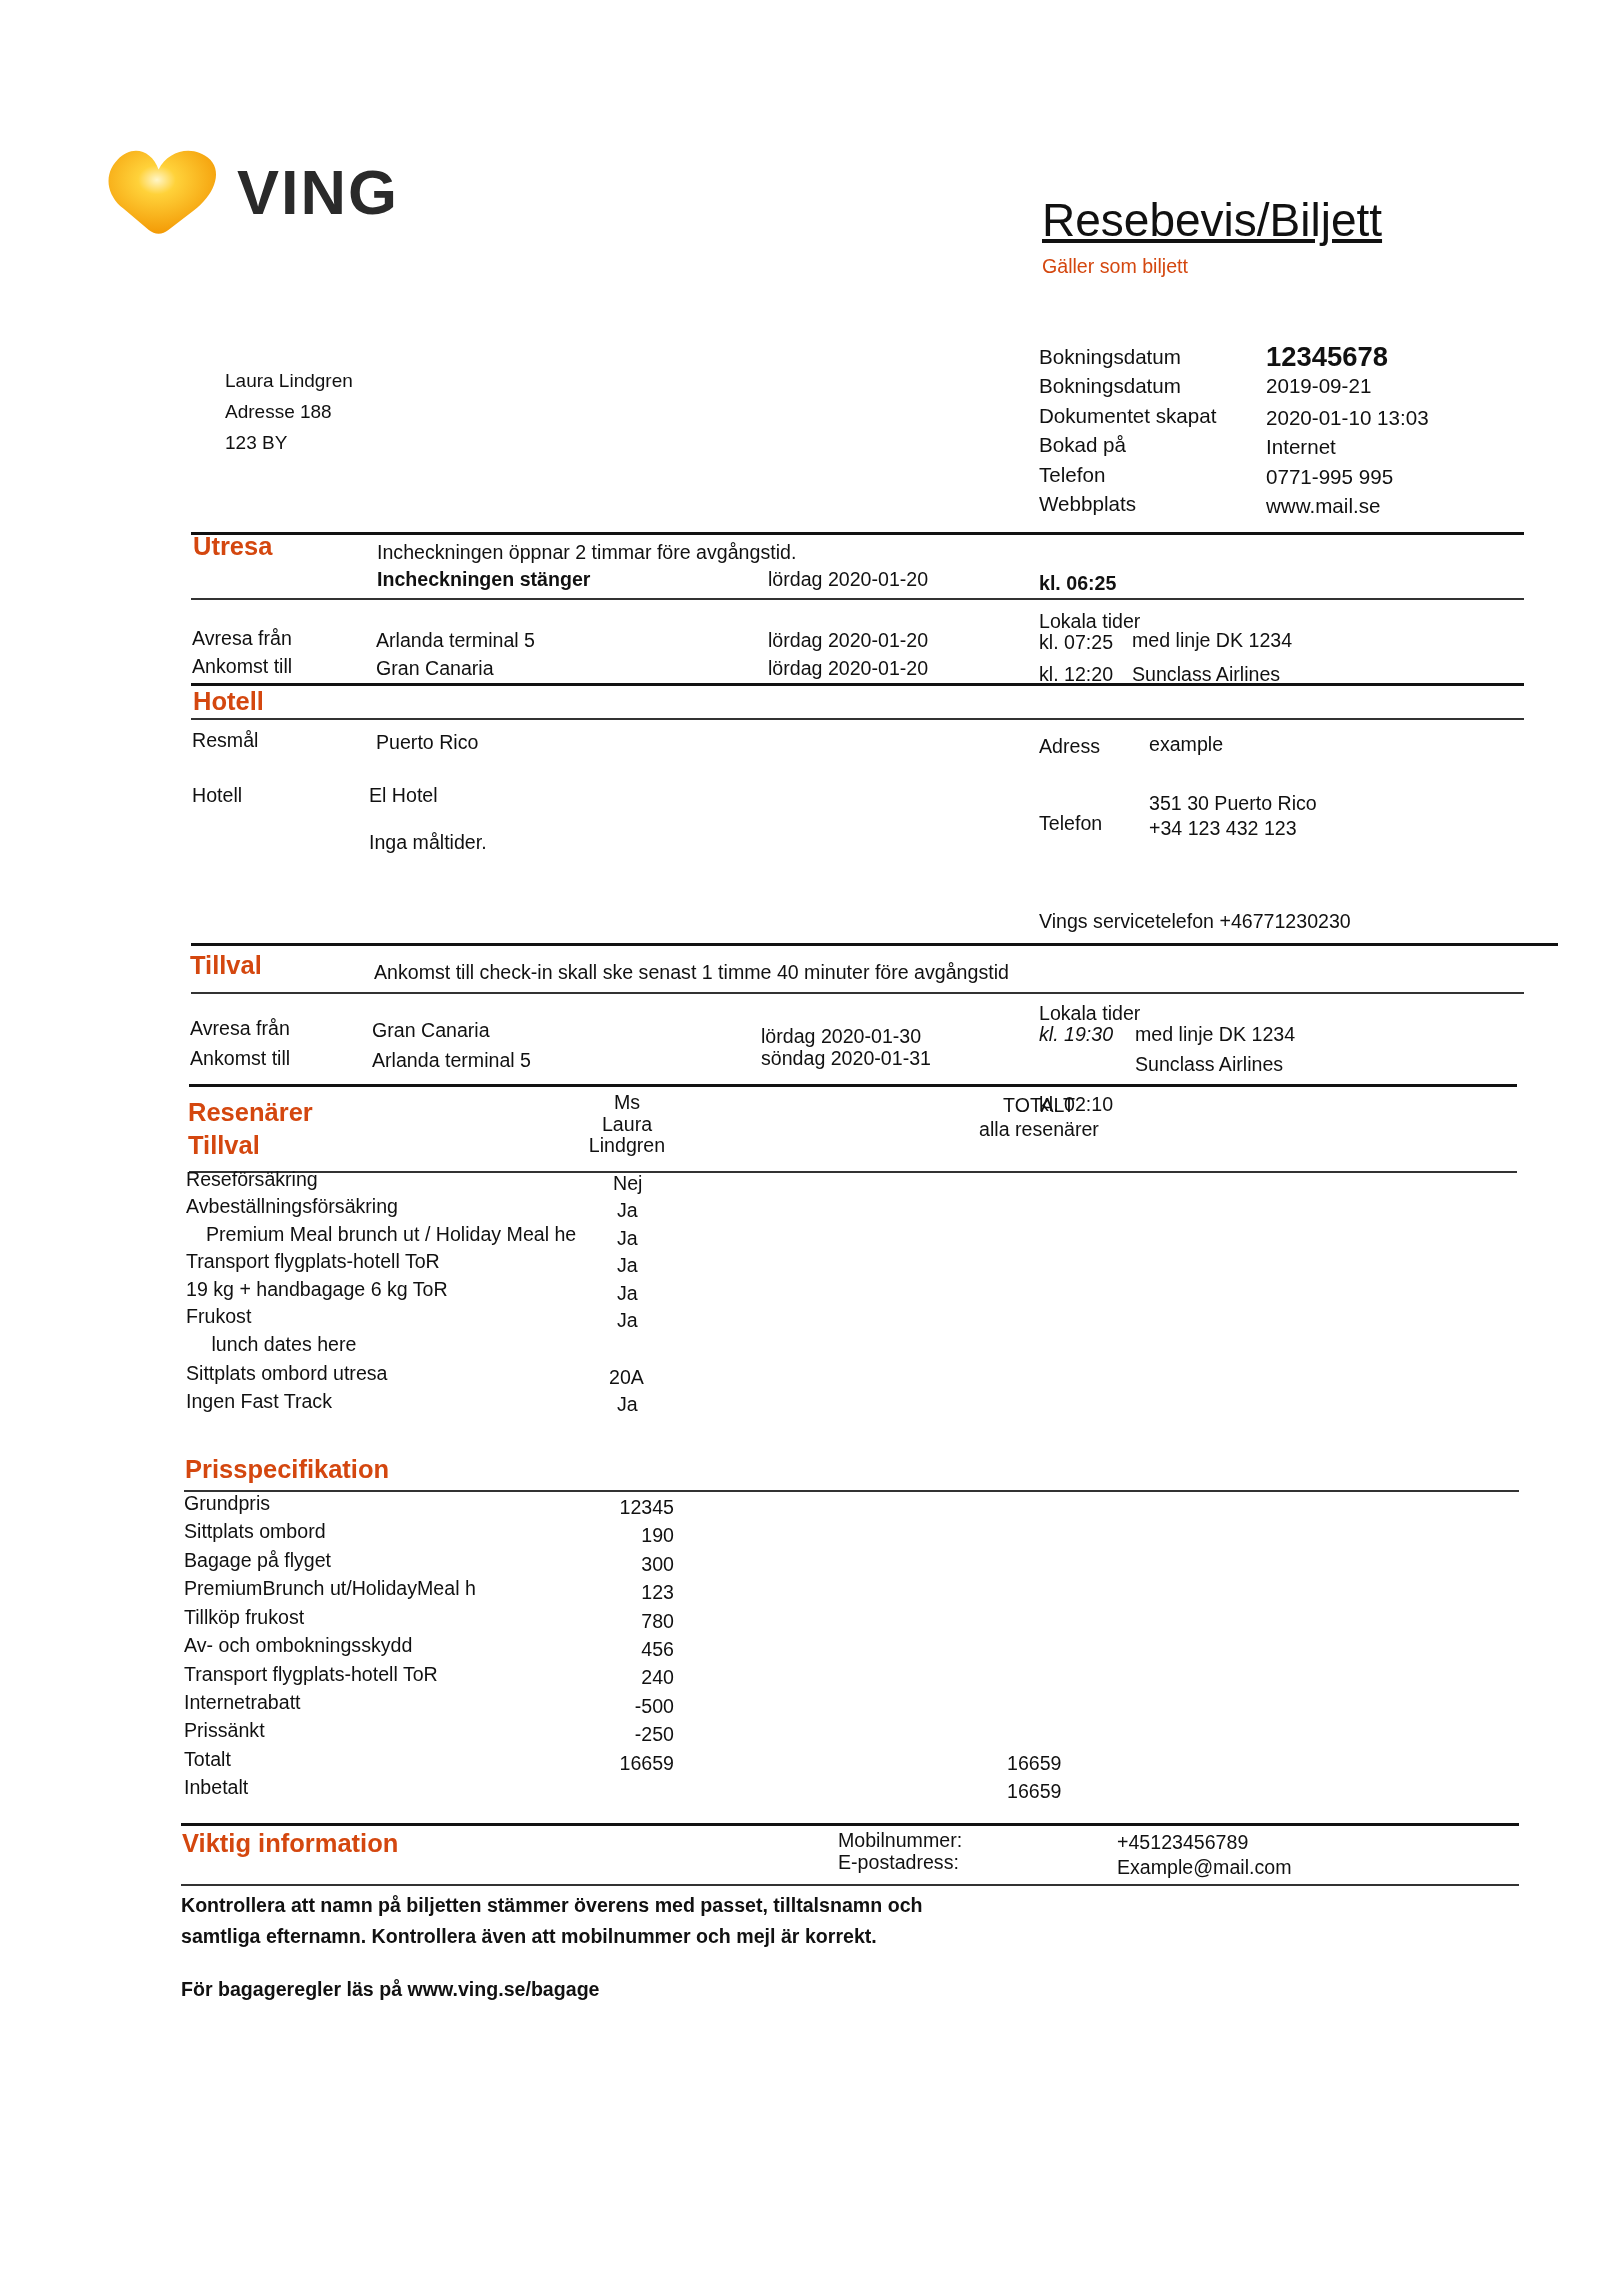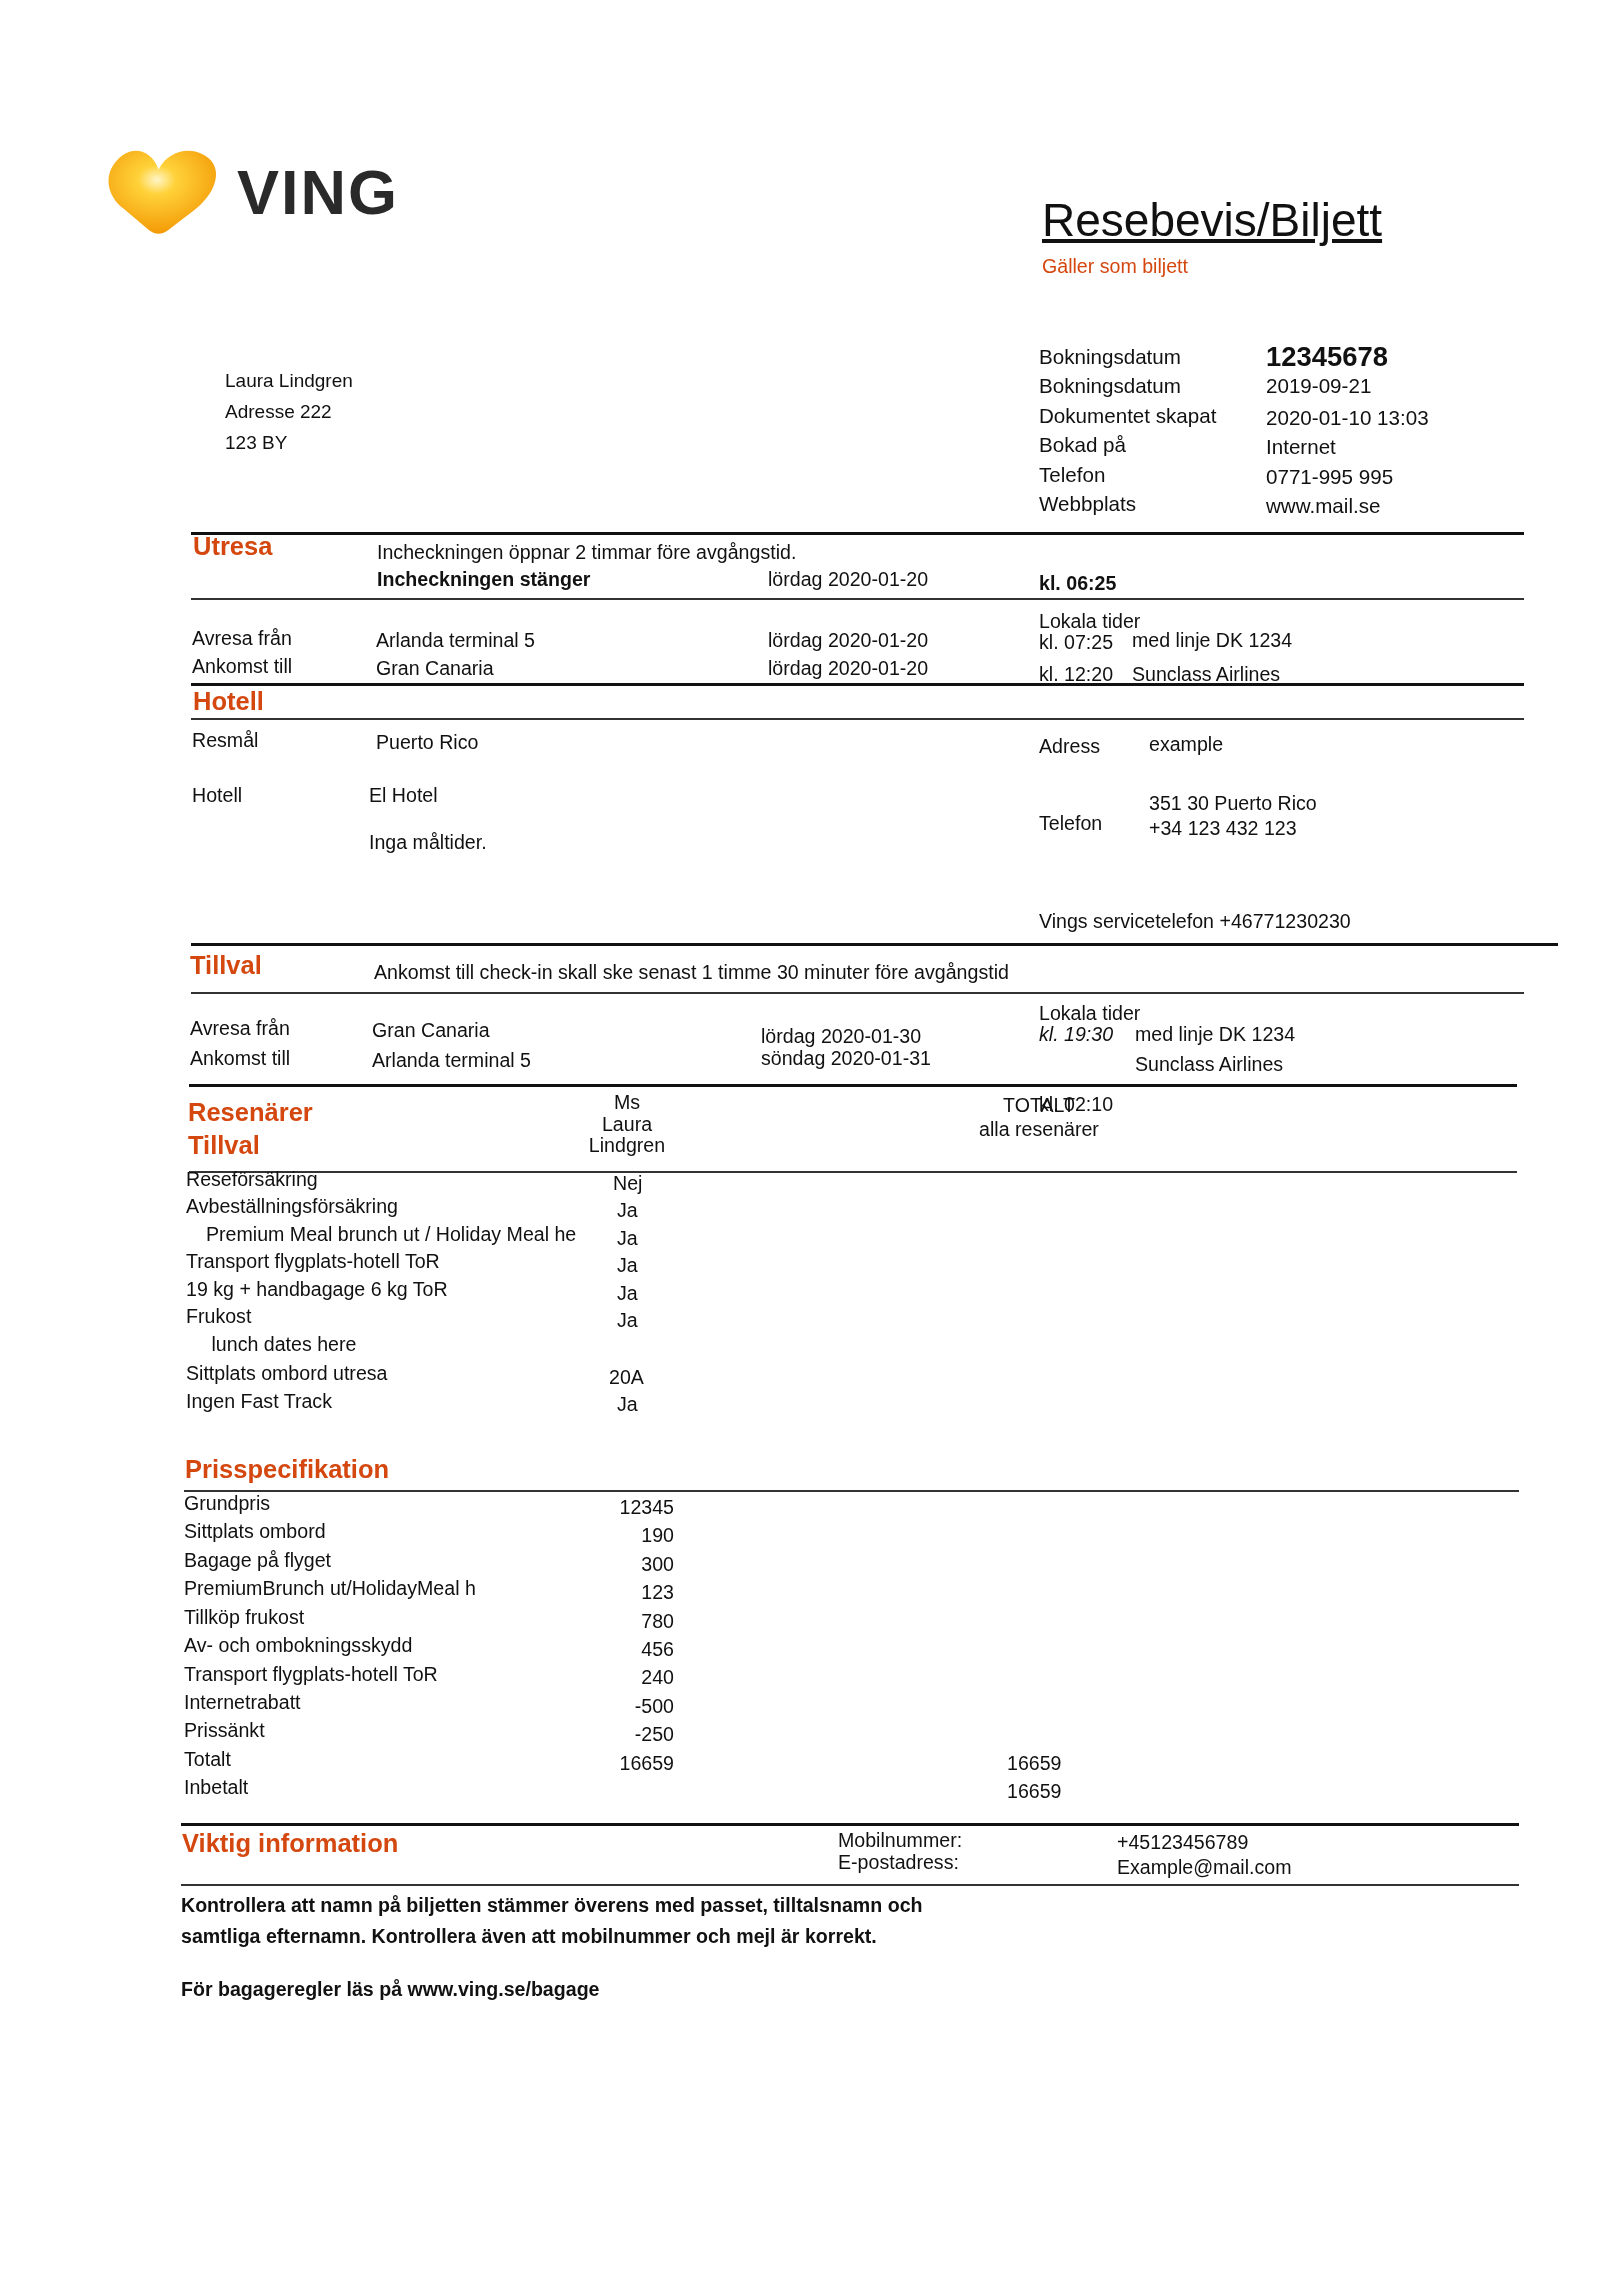--- a/index.html
+++ b/index.html
@@ -30,21 +30,21 @@
     <path d="M20 18 C35 2 55 8 62 28 C72 8 98 2 115 18 C128 32 118 55 98 70 L72 90 C66 95 58 95 52 90 L26 68 C8 54 6 32 20 18 Z" fill="url(#lg)"></path>
   </svg>
   <div class="abs b" style="left:139px;top:13.7px;font-size:63px;color:#2a2a2a;letter-spacing:2px;">VING</div>
 </div>
 
 <div class="abs" style="left:1042px;top:193px;font-size:46px;color:#111;text-decoration:underline;">Resebevis/Biljett</div>
 <div class="abs t20" style="left:1042px;top:255px;color:#d4470f;">Gäller som biljett</div>
 
 <div class="abs" style="left:225px;top:365px;font-size:19px;line-height:31px;">
   <div>Laura Lindgren</div>
-  <div>Adresse 222</div>
+  <div>Adresse 188</div>
   <div>123 BY</div>
 </div>
 
 <div class="abs" style="left:1039px;top:345px;">
   <div class="abs t21" style="left:0;top:0;">Bokningsdatum</div>
   <div class="abs b" style="left:227px;top:-3.9px;font-size:27.4px;">12345678</div>
   <div class="abs t21" style="left:0;top:29px;">Bokningsdatum</div>
   <div class="abs t21" style="left:227px;top:29px;">2019-09-21</div>
   <div class="abs t21" style="left:0;top:59px;">Dokumentet skapat</div>
   <div class="abs t21" style="left:227px;top:61px;">2020-01-10 13:03</div>
@@ -86,21 +86,21 @@
 <div class="abs t20" style="left:192px;top:784px;">Hotell</div>
 <div class="abs t20" style="left:369px;top:784px;">El Hotel</div>
 <div class="abs t20" style="left:1149px;top:792px;">351 30  Puerto Rico</div>
 <div class="abs t20" style="left:1039px;top:812px;">Telefon</div>
 <div class="abs t20" style="left:1149px;top:817px;">+34 123 432 123</div>
 <div class="abs t20" style="left:369px;top:831px;">Inga måltider.</div>
 <div class="abs t20" style="left:1039px;top:910px;">Vings servicetelefon  +46771230230</div>
 <div class="rule" style="left:191px;top:943px;width:1367px;"></div>
 
 <div class="abs sec" style="left:190px;top:951px;">Tillval</div>
-<div class="abs t20" style="left:374px;top:961px;">Ankomst till check-in skall ske senast 1 timme 30 minuter före avgångstid</div>
+<div class="abs t20" style="left:374px;top:961px;">Ankomst till check-in skall ske senast 1 timme 40 minuter före avgångstid</div>
 <div class="rule thin" style="left:191px;top:992px;width:1333px;"></div>
 <div class="abs t20" style="left:1039px;top:1002px;">Lokala tider</div>
 <div class="abs t20" style="left:190px;top:1017px;">Avresa från</div>
 <div class="abs t20" style="left:372px;top:1019px;">Gran Canaria</div>
 <div class="abs t20" style="left:761px;top:1025px;">lördag 2020-01-30</div>
 <div class="abs t20" style="left:1039px;top:1023px;font-style:italic;">kl. 19:30</div>
 <div class="abs t20" style="left:1135px;top:1023px;">med linje DK 1234</div>
 <div class="abs t20" style="left:190px;top:1047px;">Ankomst till</div>
 <div class="abs t20" style="left:372px;top:1049px;">Arlanda terminal 5</div>
 <div class="abs t20" style="left:761px;top:1047px;">söndag 2020-01-31</div>

